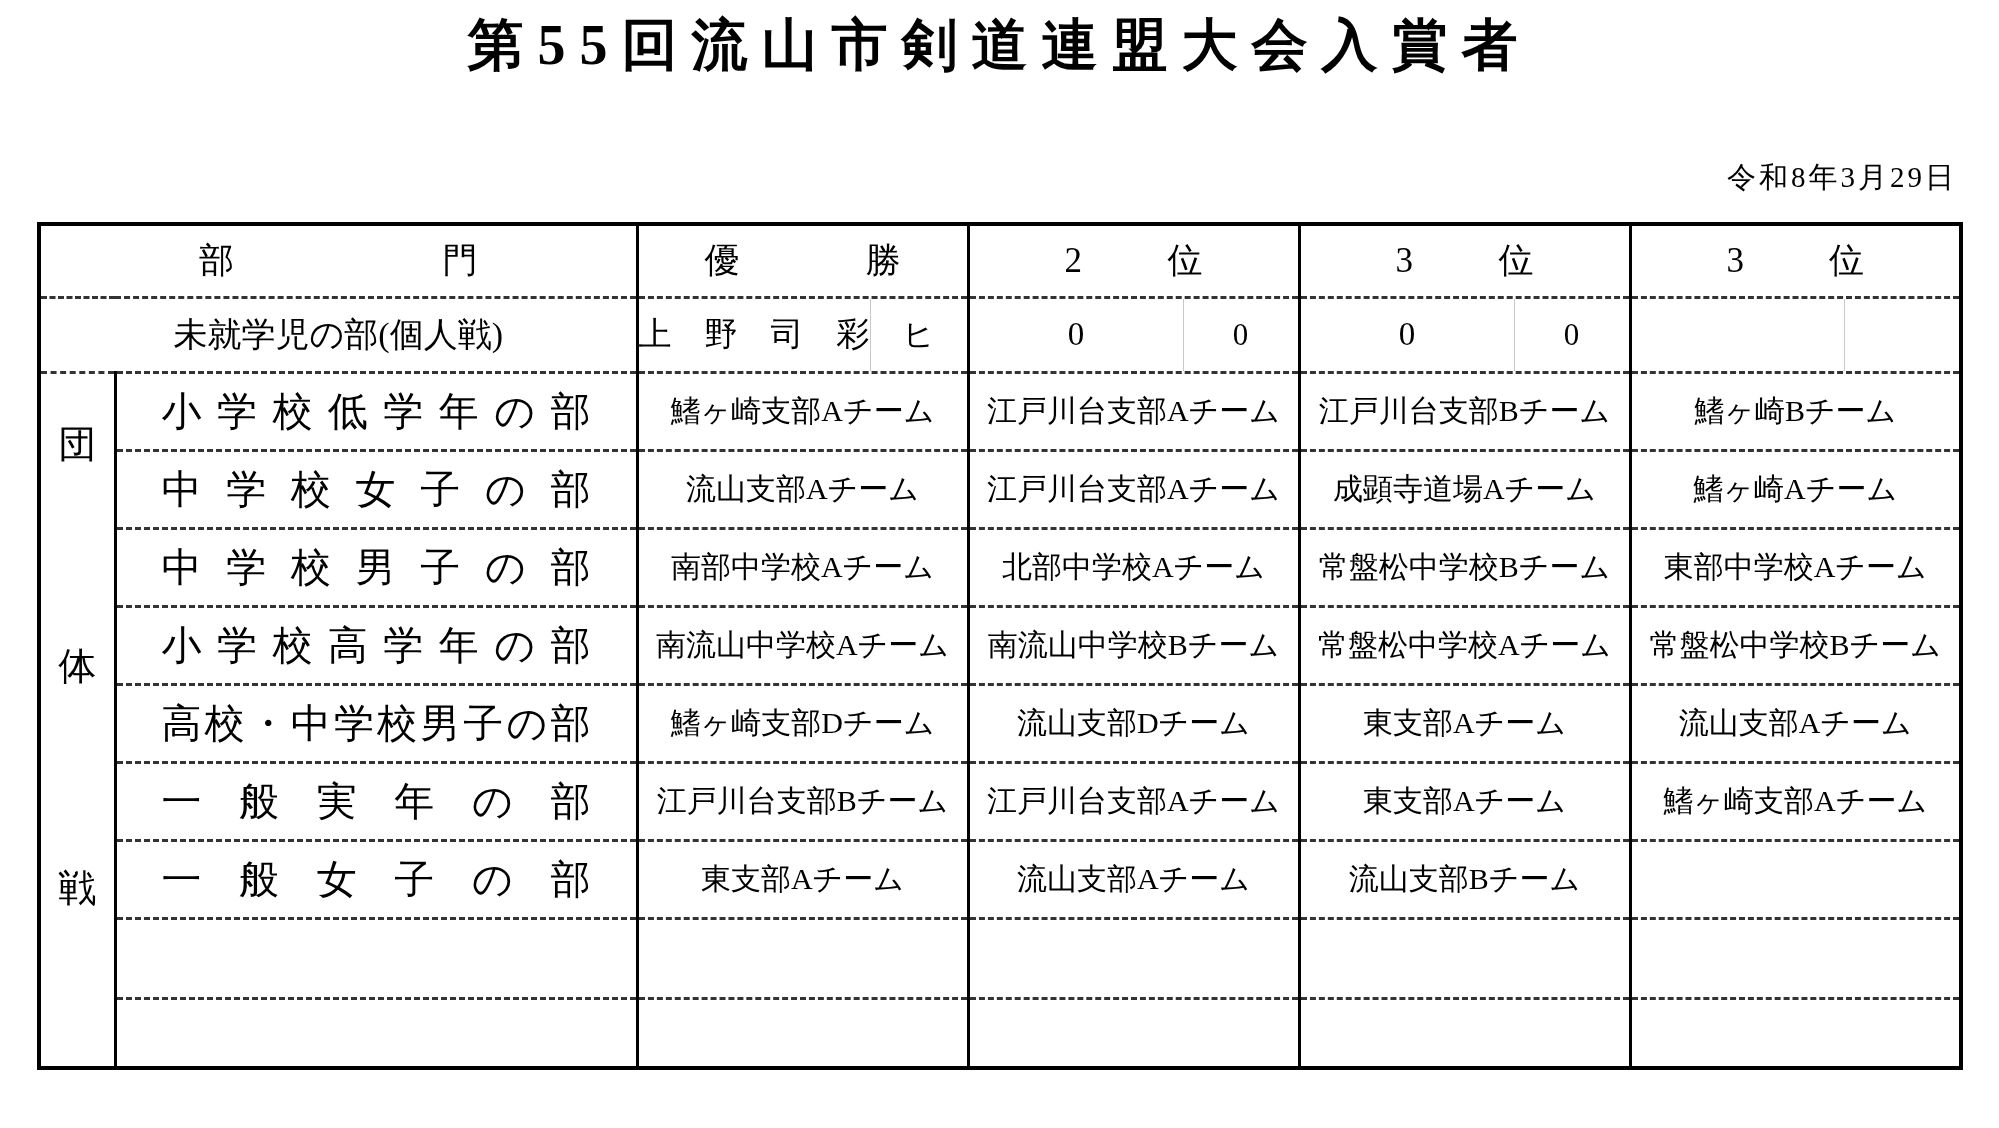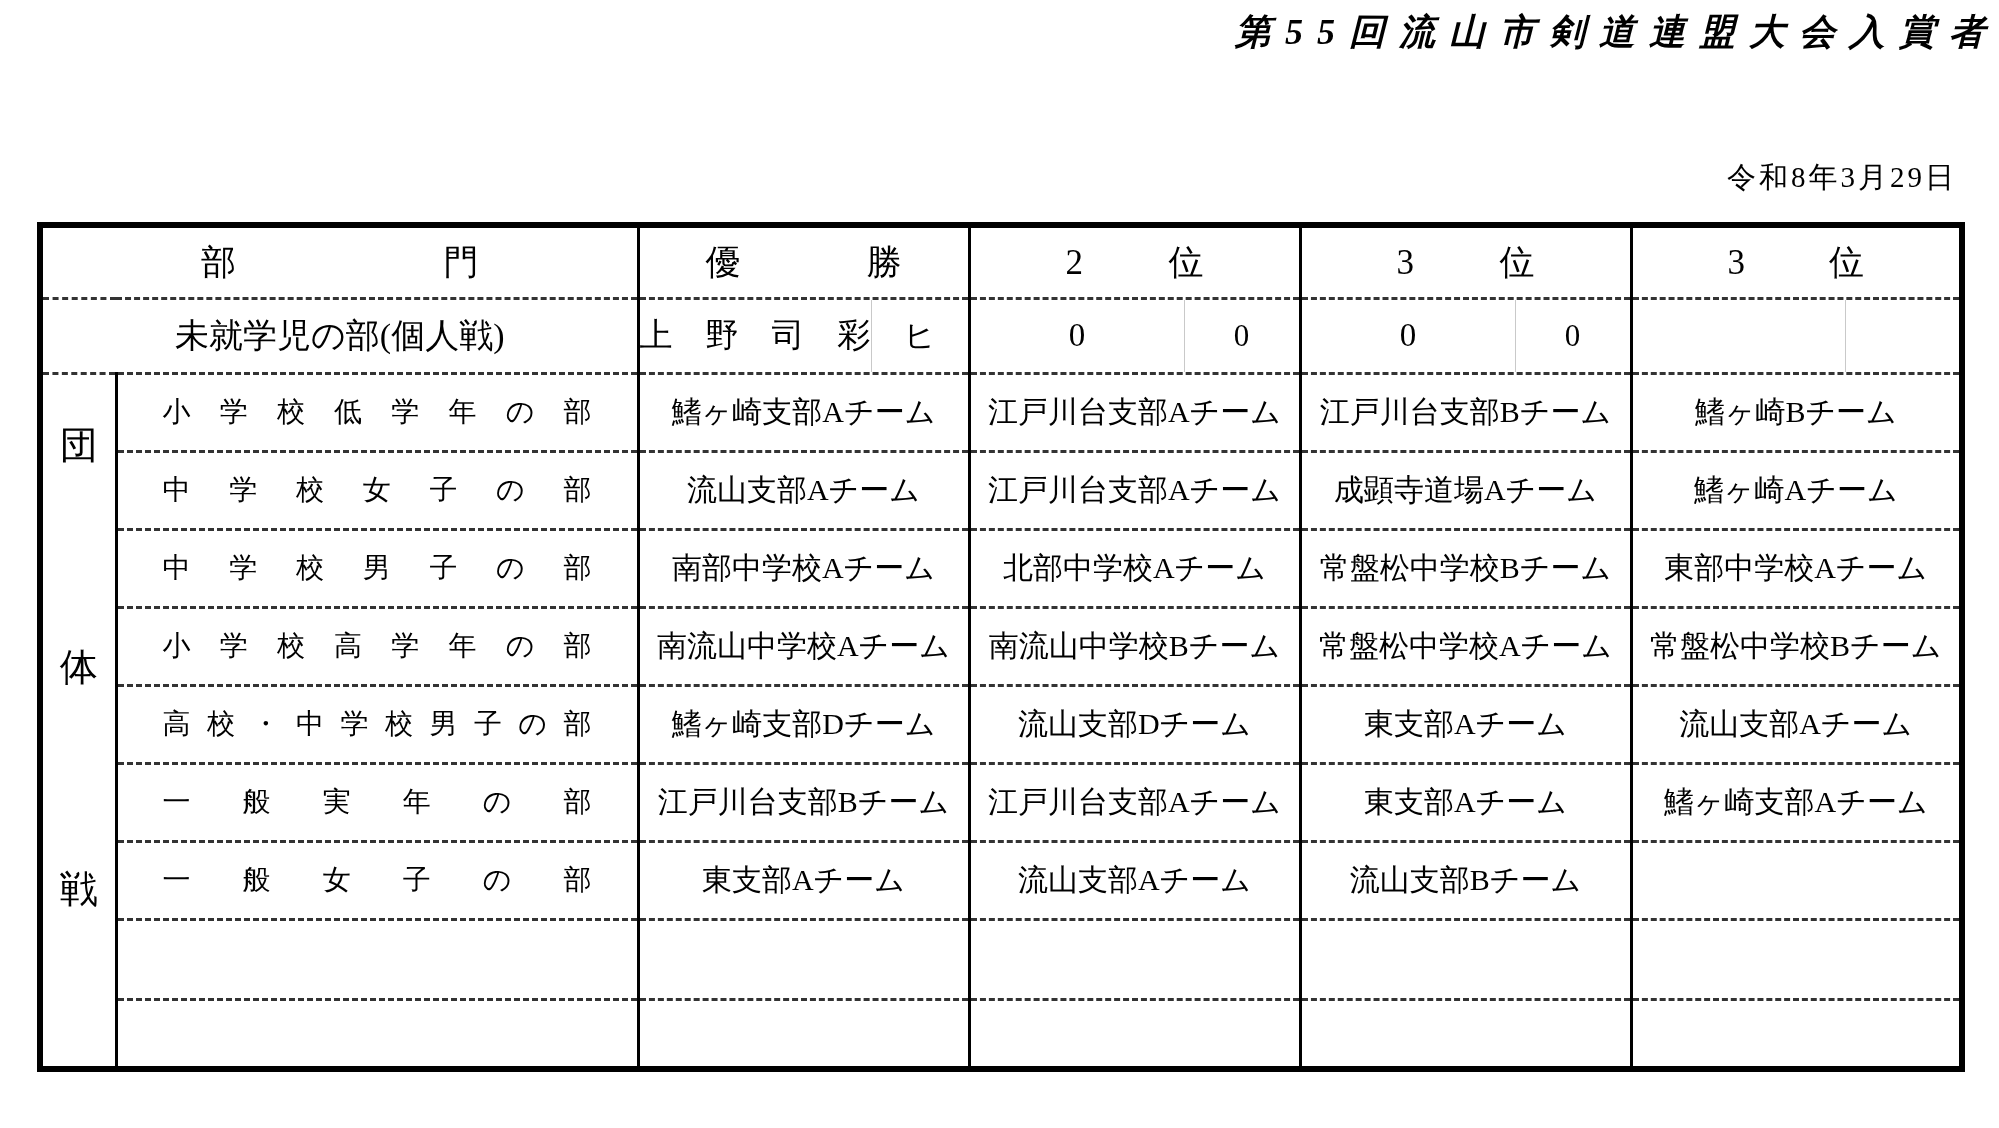--- a/index.html
+++ b/index.html
@@ -13,43 +13,42 @@
     position: relative;
     width: 1999px;
     height: 1128px;
     overflow: hidden;
   }
   .doc-title {
     position: absolute;
     top: 8px;
     left: 0;
     width: 100%;
-    text-align: right;
-    font-size: 36px;
+    text-align: center;
+    font-size: 56px;
     font-weight: 600;
     letter-spacing: 14px;
     white-space: nowrap;
-    font-style: italic;
   }
   .doc-date {
     position: absolute;
     top: 158px;
     right: 42px;
     font-size: 29px;
     letter-spacing: 3px;
     white-space: nowrap;
   }
   table.results {
     position: absolute;
     left: 37px;
     top: 222px;
     width: 1925px;
     border-collapse: collapse;
     table-layout: fixed;
-    border: 6px solid #000000;
+    border: 4px solid #000000;
     padding-left: 16px;
   }
   col.c-group { width: 76px; }
   col.c-division { width: 522px; }
   col.c-result { width: 331px; }
 
   td, th {
     border-left: 3px solid #000;
     border-right: 3px solid #000;
     border-top: 3px dashed #333;
@@ -70,21 +69,21 @@
   th { font-size: 35px; }
   .jspread {
     text-align: justify;
     text-align-last: justify;
   }
   .pad-division-head { padding: 0 158px; }
   .pad-first-head    { padding: 0 66px;  }
   .pad-place-head    { padding: 0 95px;  }
 
   .division-cell {
-    font-size: 28px;
+    font-size: 40px;
     padding: 0 45px;
   }
   .indiv-division {
     font-size: 34px;
     text-align: center;
   }
   .team-cell { font-size: 30px; }
 
   
   td.split-cell { padding: 0; }

